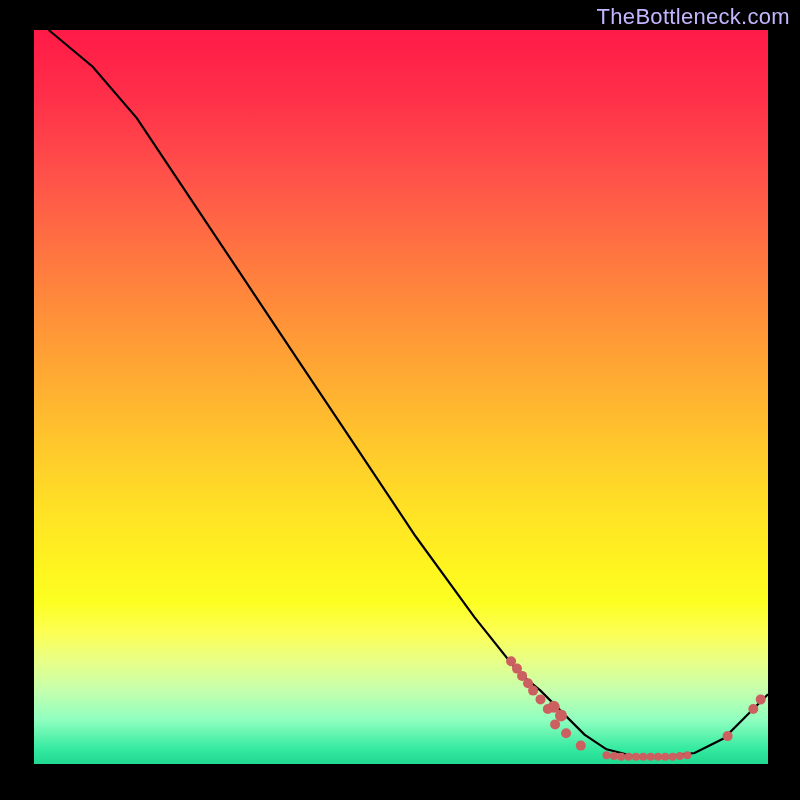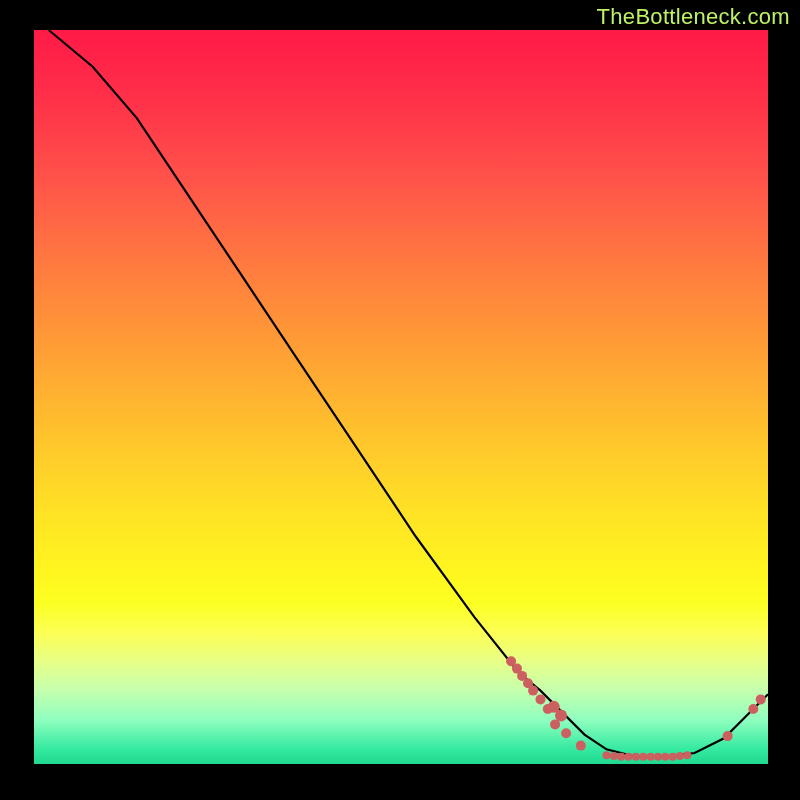--- a/index.html
+++ b/index.html
@@ -14,21 +14,21 @@
   .outer {
     position: relative;
     width: 800px;
     height: 800px;
     background: #000;
   }
   .watermark {
     position: absolute;
     top: 4px;
     right: 10px;
-    color: #bef264;
+    color: #c4b5fd;
     font-size: 22px;
     font-weight: 400;
     letter-spacing: 0.3px;
     z-index: 10;
   }
   .plot {
     position: absolute;
     left: 34px;
     top: 30px;
     width: 734px;

